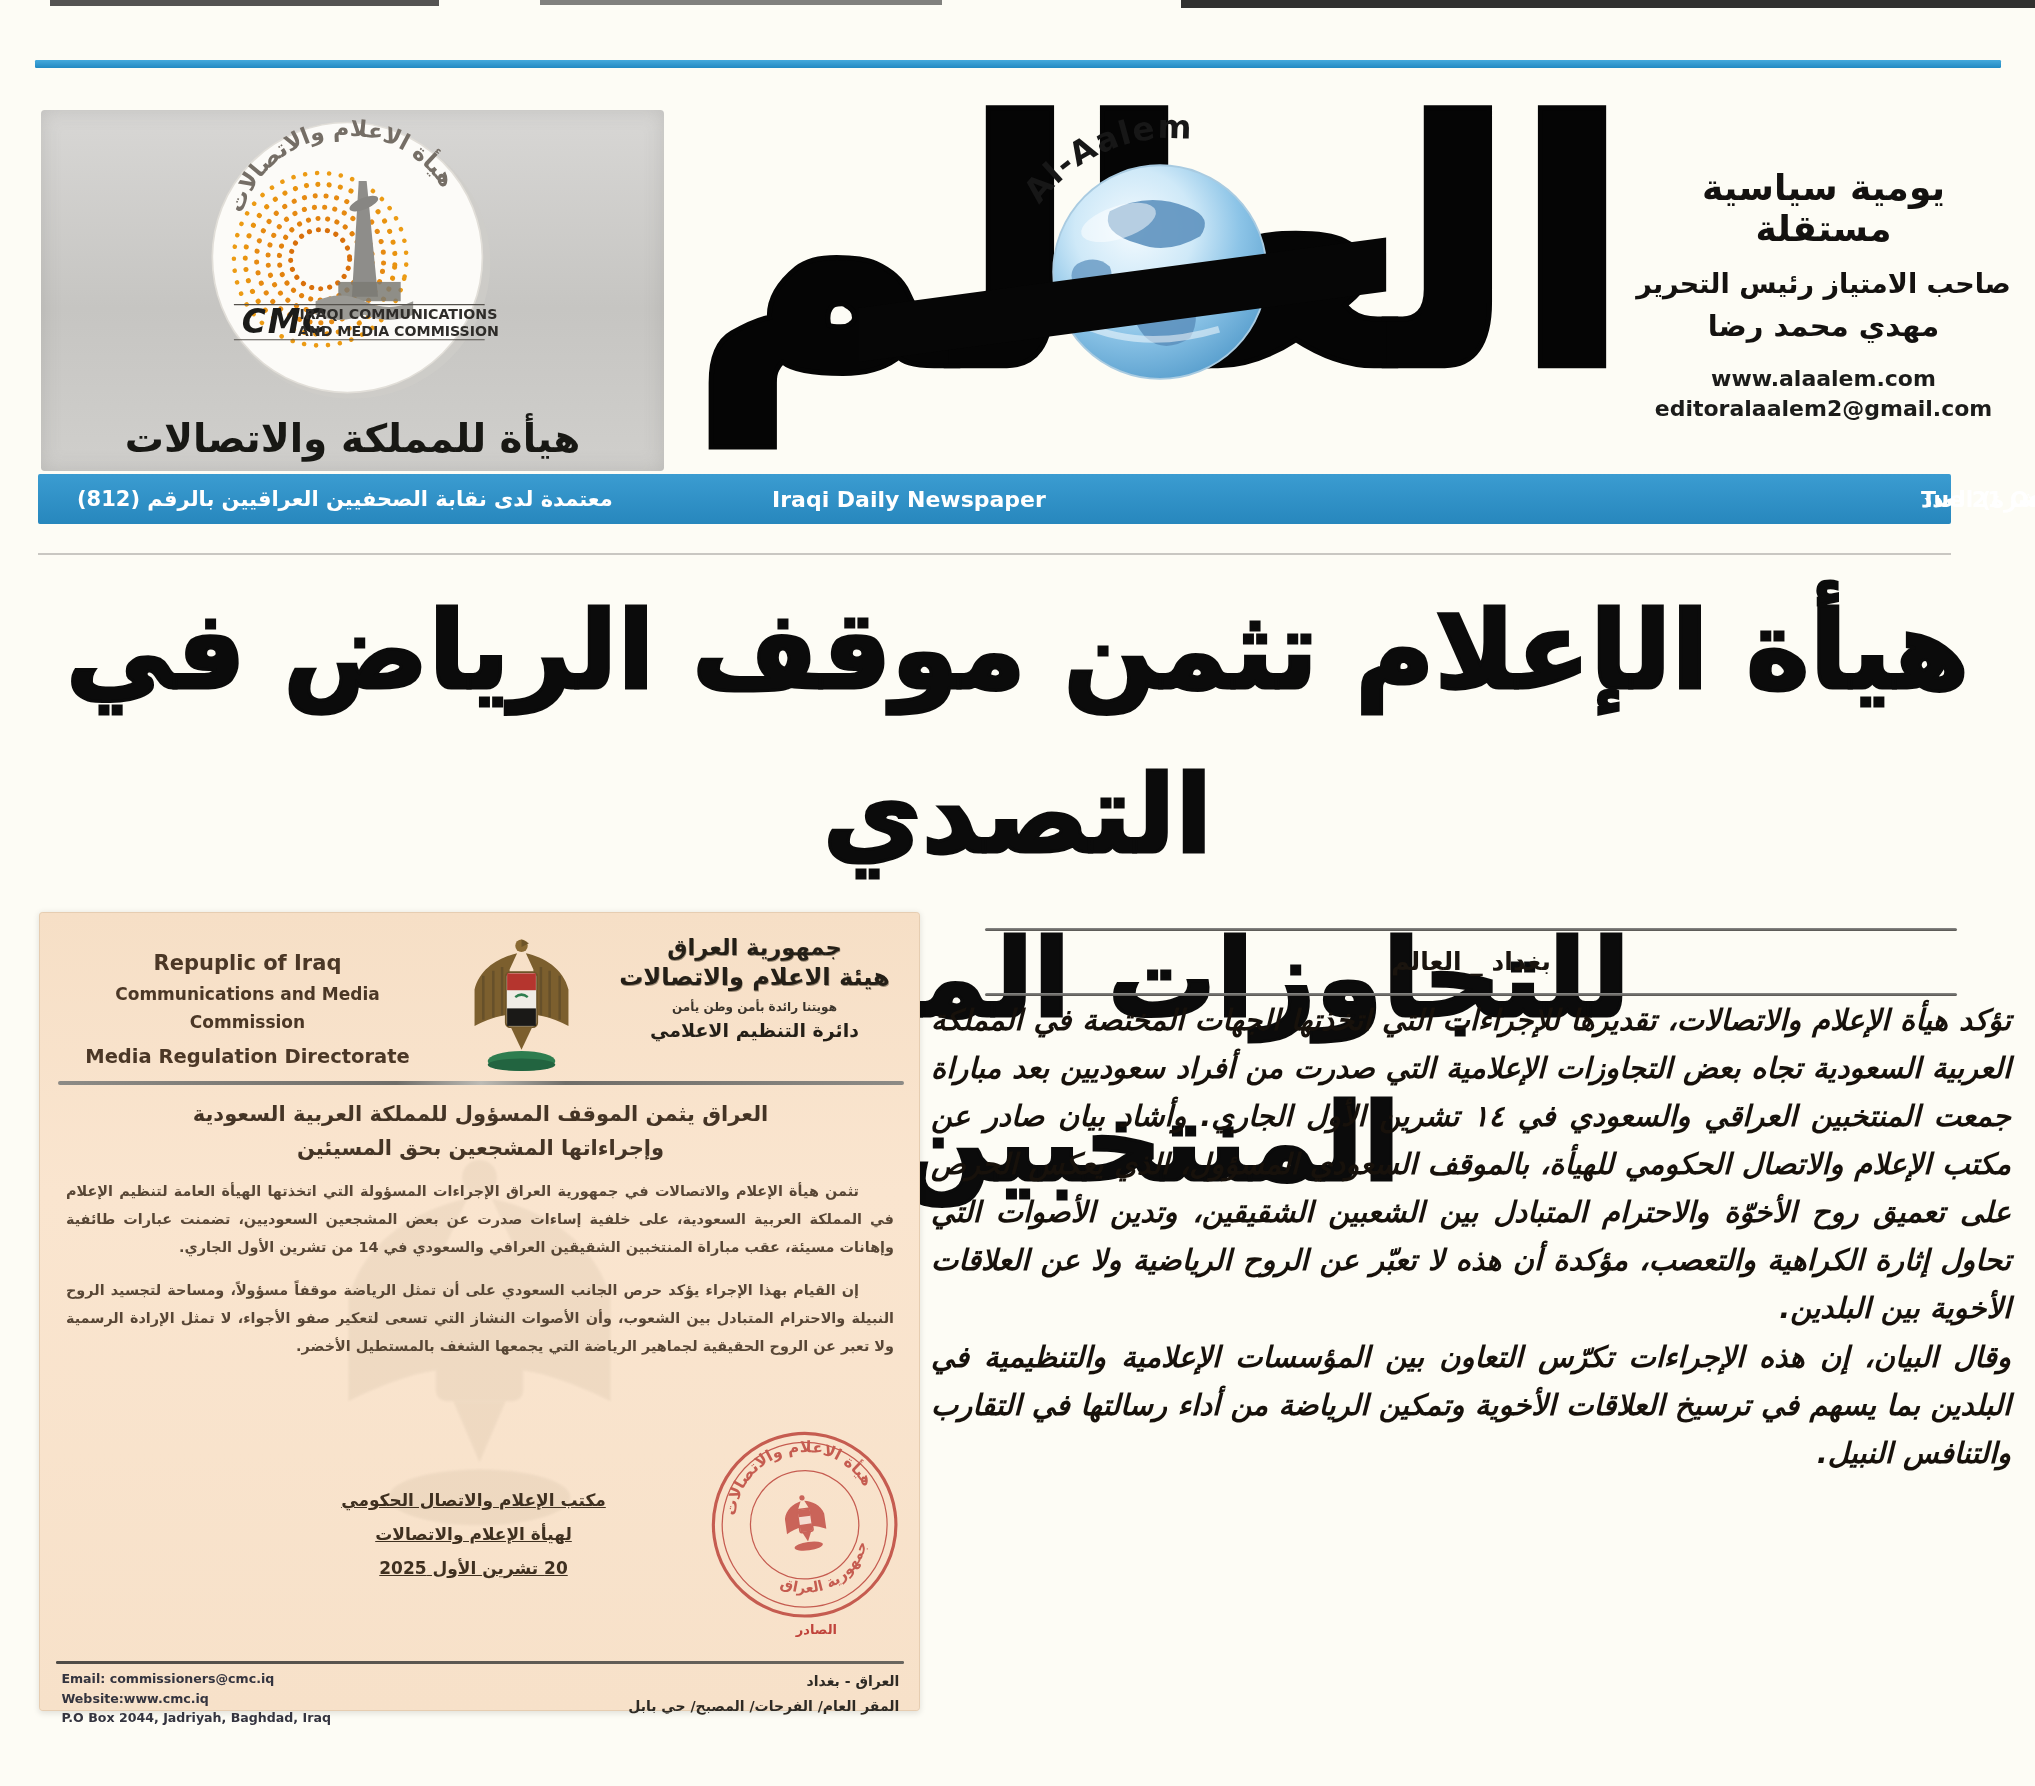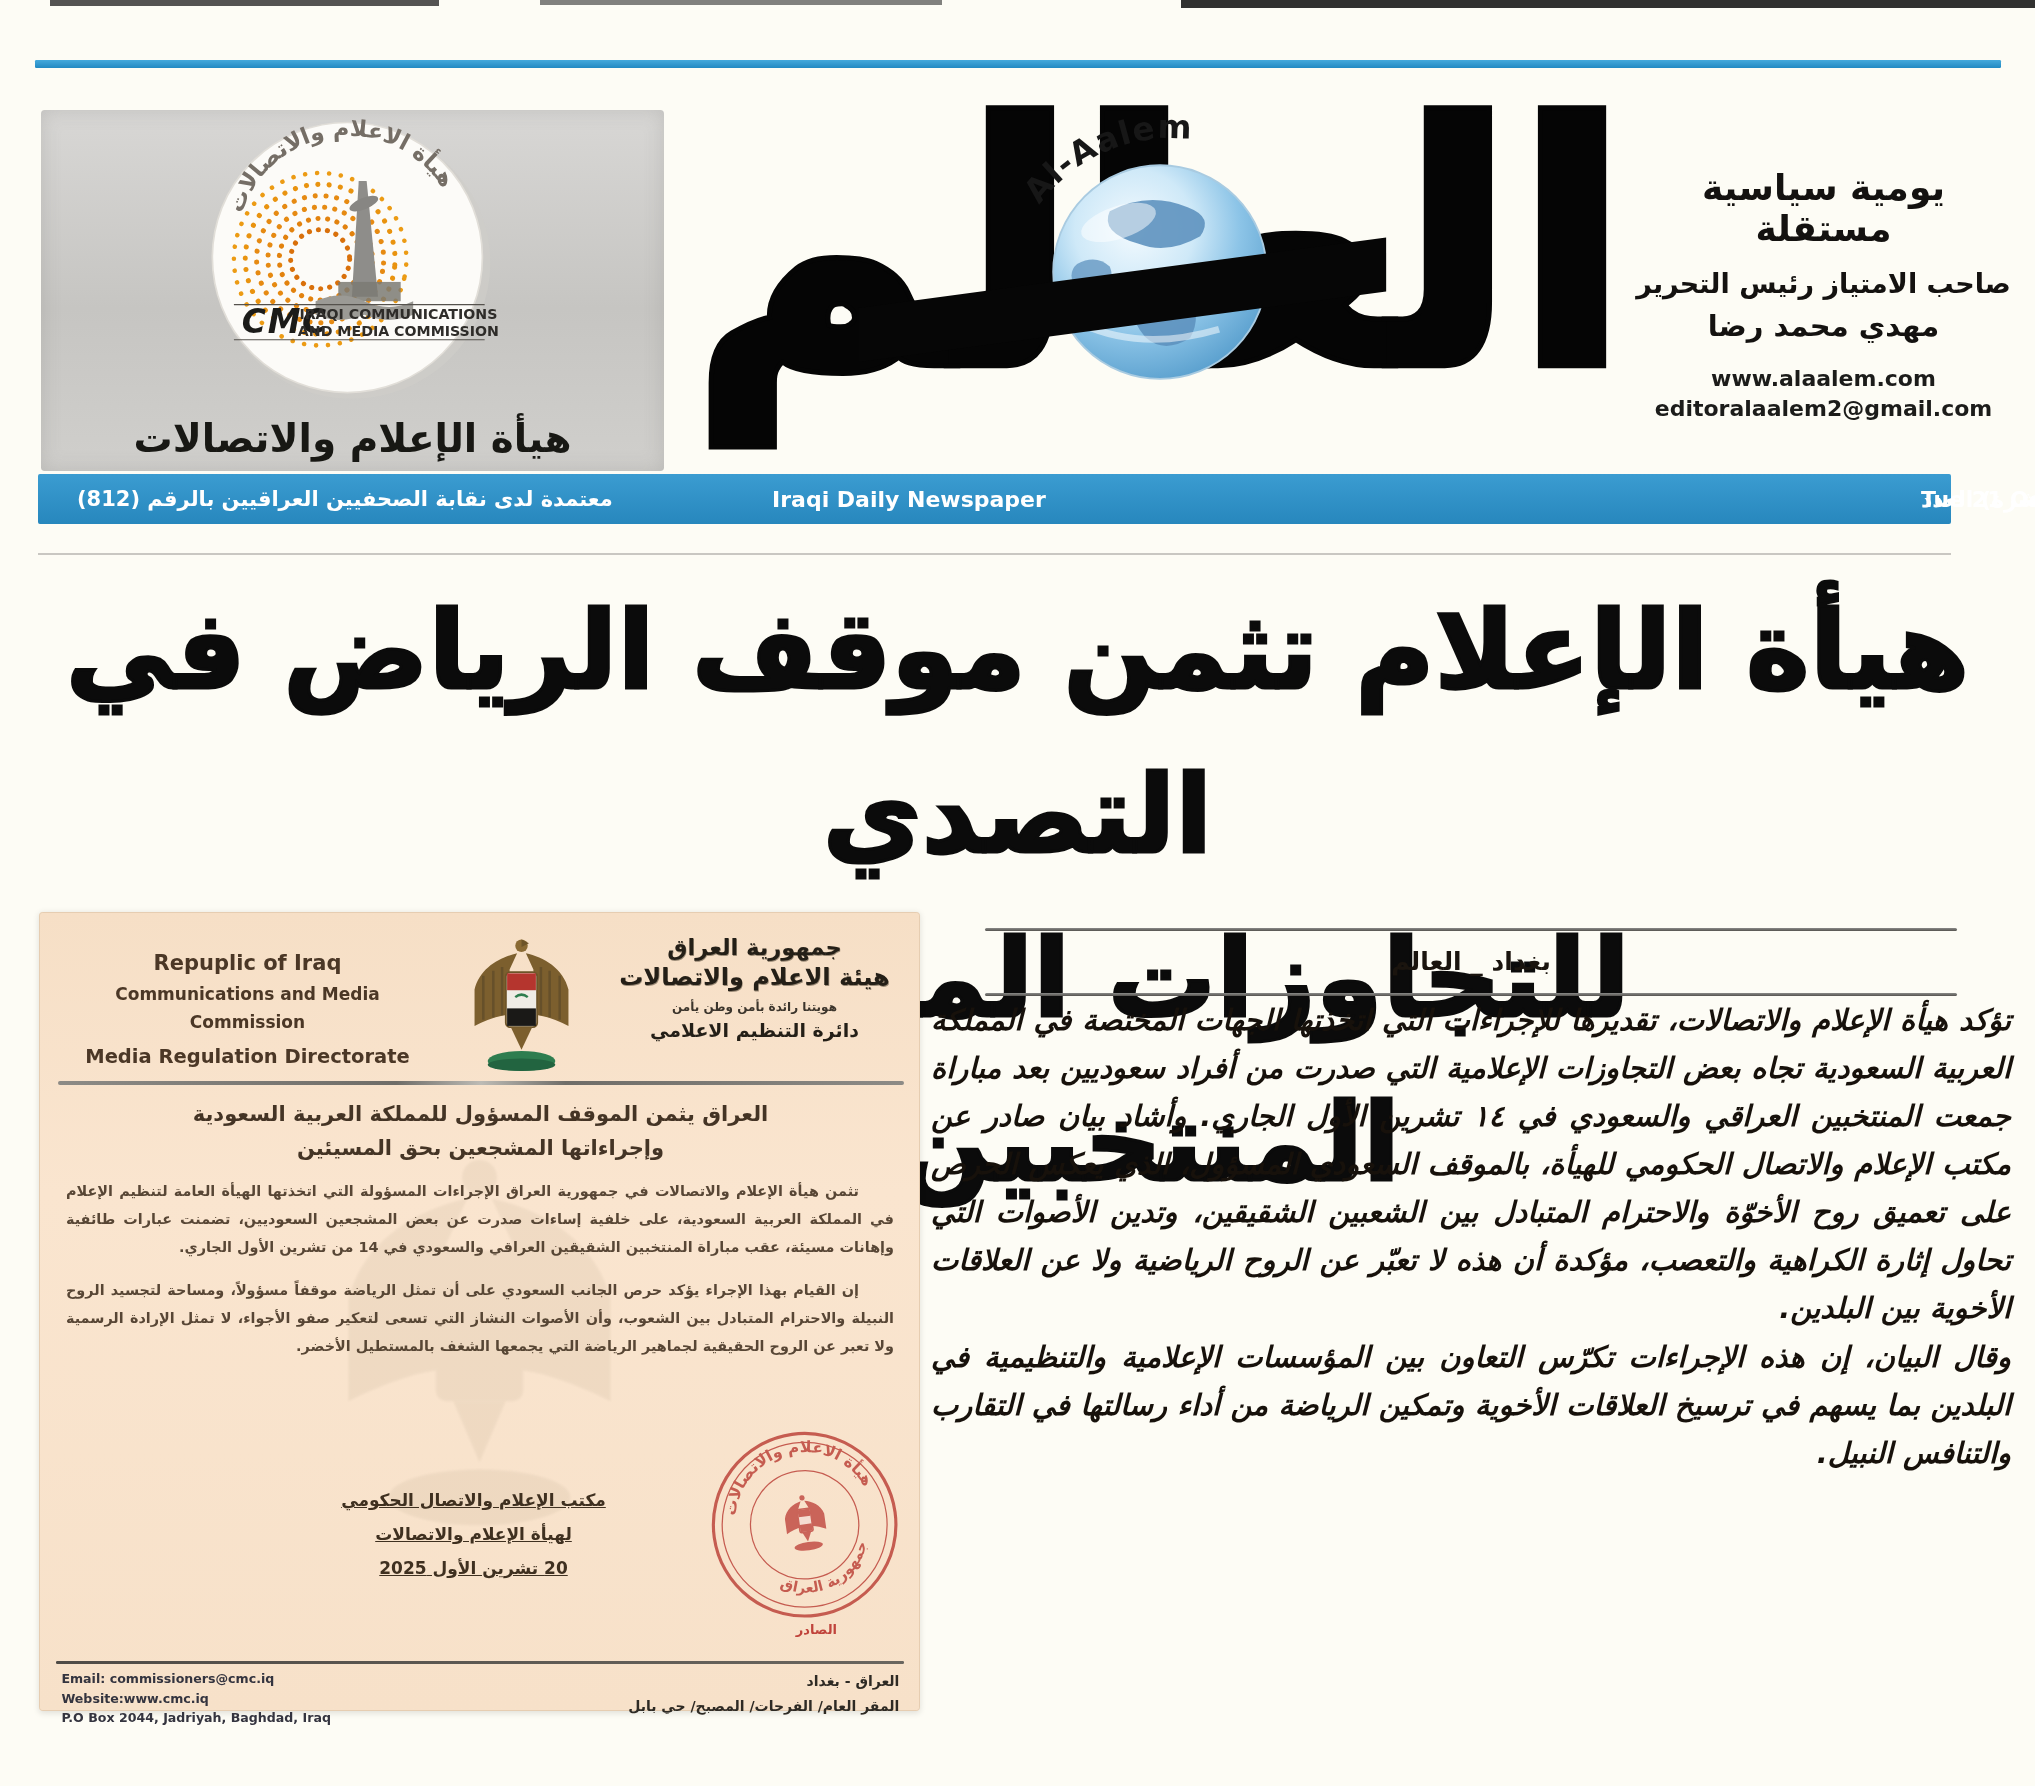--- a/index.html
+++ b/index.html
@@ -128,21 +128,21 @@
       <path id="cmcArc" d="M 112,292 A 196,196 0 1 1 486,294" fill="none"></path>
       <text font-size="40" font-weight="bold" fill="#756e66" letter-spacing="5">
         <textPath href="#cmcArc" startOffset="16%">هيأة الاعلام والاتصالات</textPath>
       </text>
       <line x1="98" y1="336" x2="540" y2="336" stroke="#55524d" stroke-width="2"></line>
       <line x1="98" y1="398" x2="540" y2="398" stroke="#55524d" stroke-width="2"></line>
       <text x="112" y="386" font-size="58" font-weight="bold" font-style="italic" letter-spacing="3" fill="#1b1b19">CMC</text>
       <text x="388" y="362" text-anchor="middle" font-size="25" font-weight="bold" fill="#2e2c29">IRAQI COMMUNICATIONS</text>
       <text x="388" y="392" text-anchor="middle" font-size="25" font-weight="bold" fill="#2e2c29">AND MEDIA COMMISSION</text>
     </svg>
-    <div class="cmc-caption" dir="rtl">هيأة الإعلام والاتصالات</div>
+    <div class="cmc-caption" dir="rtl">هيأة للمملكة والاتصالات</div>
   </div>
 
   <svg class="mast-svg" viewBox="0 0 1560 625">
     <defs>
       <radialGradient id="globeG" cx="38%" cy="30%" r="80%">
         <stop offset="0" stop-color="#f3fafe"></stop>
         <stop offset=".35" stop-color="#cfe9f8"></stop>
         <stop offset=".62" stop-color="#8cc4e7"></stop>
         <stop offset="1" stop-color="#4e97c8"></stop>
       </radialGradient>

